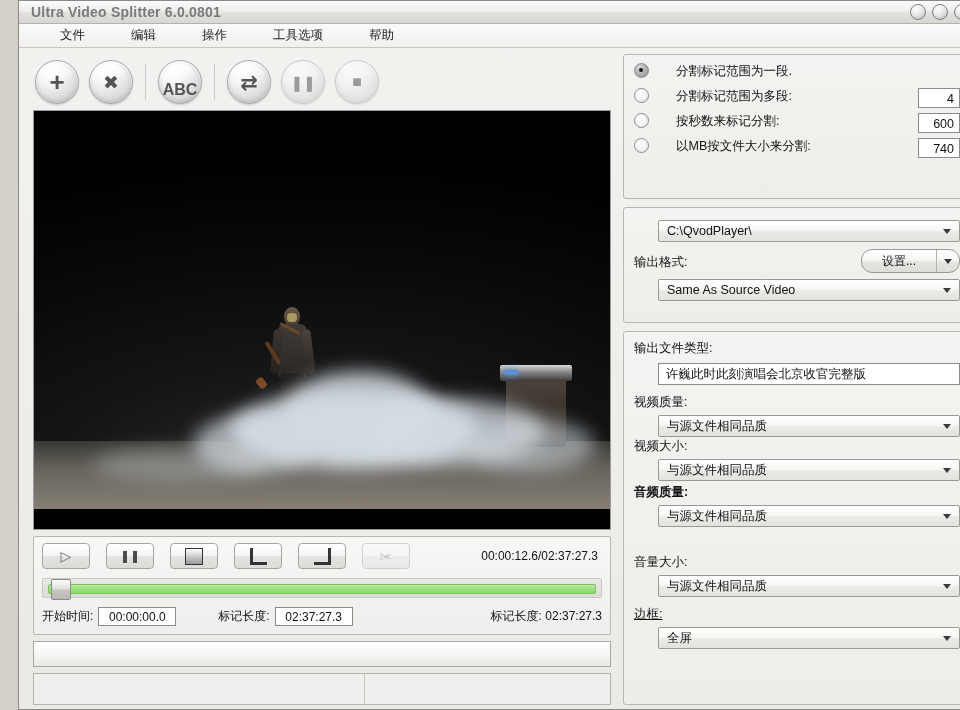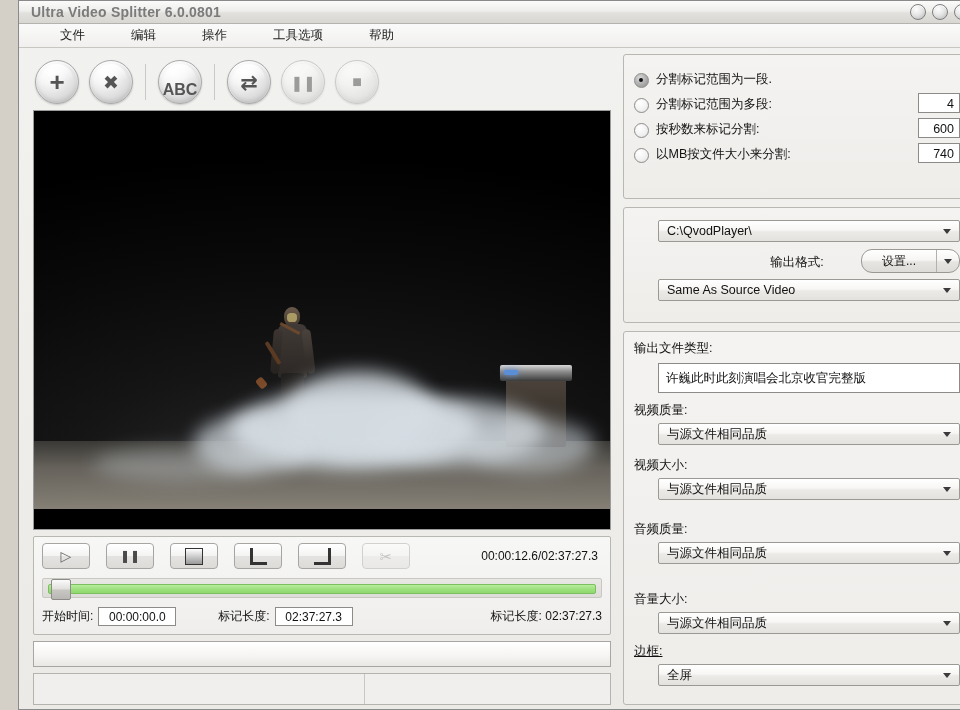--- a/index.html
+++ b/index.html
@@ -171,21 +171,21 @@
   .col-a{width:330px;}
   .col-b{flex:1;border-right:none;}
 
   
   .group{
     border:1px solid #b9b7b2;border-radius:3px;
     background:linear-gradient(180deg,#f4f3f1 0%,#eeedea 100%);
     padding:8px 10px 10px 10px;box-sizing:border-box;position:relative;
   }
   .group-title{font-size:12.5px;color:#111;margin-bottom:6px;}
-  .radio-row{display:flex;align-items:flex-end;height:25px;}
+  .radio-row{display:flex;align-items:flex-start;height:25px;gap:20px;}
   .radio{
     width:13px;height:13px;border-radius:50%;flex:0 0 13px;margin-right:7px;
     background:radial-gradient(circle at 36% 30%,#ffffff 0%,#f2f2f2 55%,#dedede 100%);
     border:1px solid #8e8c88;position:relative;cursor:pointer;
   }
   .radio.checked{background:radial-gradient(circle at 36% 30%,#d8d8d8 0%,#a9a9a9 60%,#8c8c8c 100%);}
   .radio.checked::after{
     content:"";position:absolute;left:3.5px;top:3.5px;width:4px;height:4px;border-radius:50%;background:#111;
   }
   .radio-label{font-size:12.5px;color:#111;}
@@ -206,21 +206,21 @@
   .split-arrow{width:22px;display:flex;align-items:center;justify-content:center;}
   .combo{
     height:22px;margin:4px 0 0 24px;border:1px solid #9b9994;border-radius:2px;
     background:linear-gradient(180deg,#ffffff 0%,#f7f6f4 46%,#ebeae7 54%,#e3e2df 100%);
     display:flex;align-items:center;position:relative;cursor:pointer;box-sizing:border-box;
   }
   .combo .combo-text{padding-left:8px;font-size:12.5px;color:#111;}
   .combo .combo-arrow{position:absolute;right:4px;top:3px;width:17px;height:15px;
     display:flex;align-items:center;justify-content:center;}
   .text-input{
-    height:30px;margin:4px 0 0 24px;border:1px solid #8d8b87;background:#fff;
+    height:22px;margin:4px 0 0 24px;border:1px solid #8d8b87;background:#fff;
     display:flex;align-items:center;padding-left:7px;font-size:12.5px;color:#111;box-sizing:border-box;
   }
   .caret-dn{width:0;height:0;border-left:4px solid transparent;border-right:4px solid transparent;
     border-top:5px solid #3b3b3b;}
   .scrollbar{
     position:absolute;right:-4px;top:0;bottom:0;width:4px;background:#e8e7e4;
   }
   .sb-thumb{position:absolute;right:0;top:58%;width:4px;height:40px;background:#8fa8c4;}
 </style>
 </head>
@@ -377,21 +377,21 @@
       </div>
 
       <div class="group" style="height:116px;">
         <div class="combo">
           <span class="combo-text">C:\QvodPlayer\</span>
           <span class="combo-arrow">
               <span class="caret-dn"></span>
             </span>
         </div>
 
-        <div class="row-head" style="margin-top:7px;justify-content:center;">
+        <div class="row-head" style="margin-top:7px;">
           <span class="lbl">输出格式:</span>
           <div class="split-btn">
             <div class="split-main">设置...</div>
             <div class="split-div"></div>
             <div class="split-arrow">
               <span class="caret-dn"></span>
             </div>
           </div>
         </div>
         <div class="combo">
@@ -407,29 +407,29 @@
         <div class="text-input">许巍此时此刻演唱会北京收官完整版</div>
 
         <div class="lbl" style="margin-top:9px;">视频质量:</div>
         <div class="combo">
           <span class="combo-text">与源文件相同品质</span>
           <span class="combo-arrow">
               <span class="caret-dn"></span>
             </span>
         </div>
 
-        <div class="lbl" style="margin-top:12px;">视频大小:</div>
+        <div class="lbl" style="margin-top:1px;">视频大小:</div>
         <div class="combo">
           <span class="combo-text">与源文件相同品质</span>
           <span class="combo-arrow">
               <span class="caret-dn"></span>
             </span>
         </div>
 
-        <div class="lbl" style="margin-top:21px;">音频质量:</div>
+        <div class="lbl" style="margin-top:3px;font-weight:bold;">音频质量:</div>
         <div class="combo">
           <span class="combo-text">与源文件相同品质</span>
           <span class="combo-arrow">
               <span class="caret-dn"></span>
             </span>
         </div>
 
         <div class="lbl" style="margin-top:27px;">音量大小:</div>
         <div class="combo">
           <span class="combo-text">与源文件相同品质</span>

